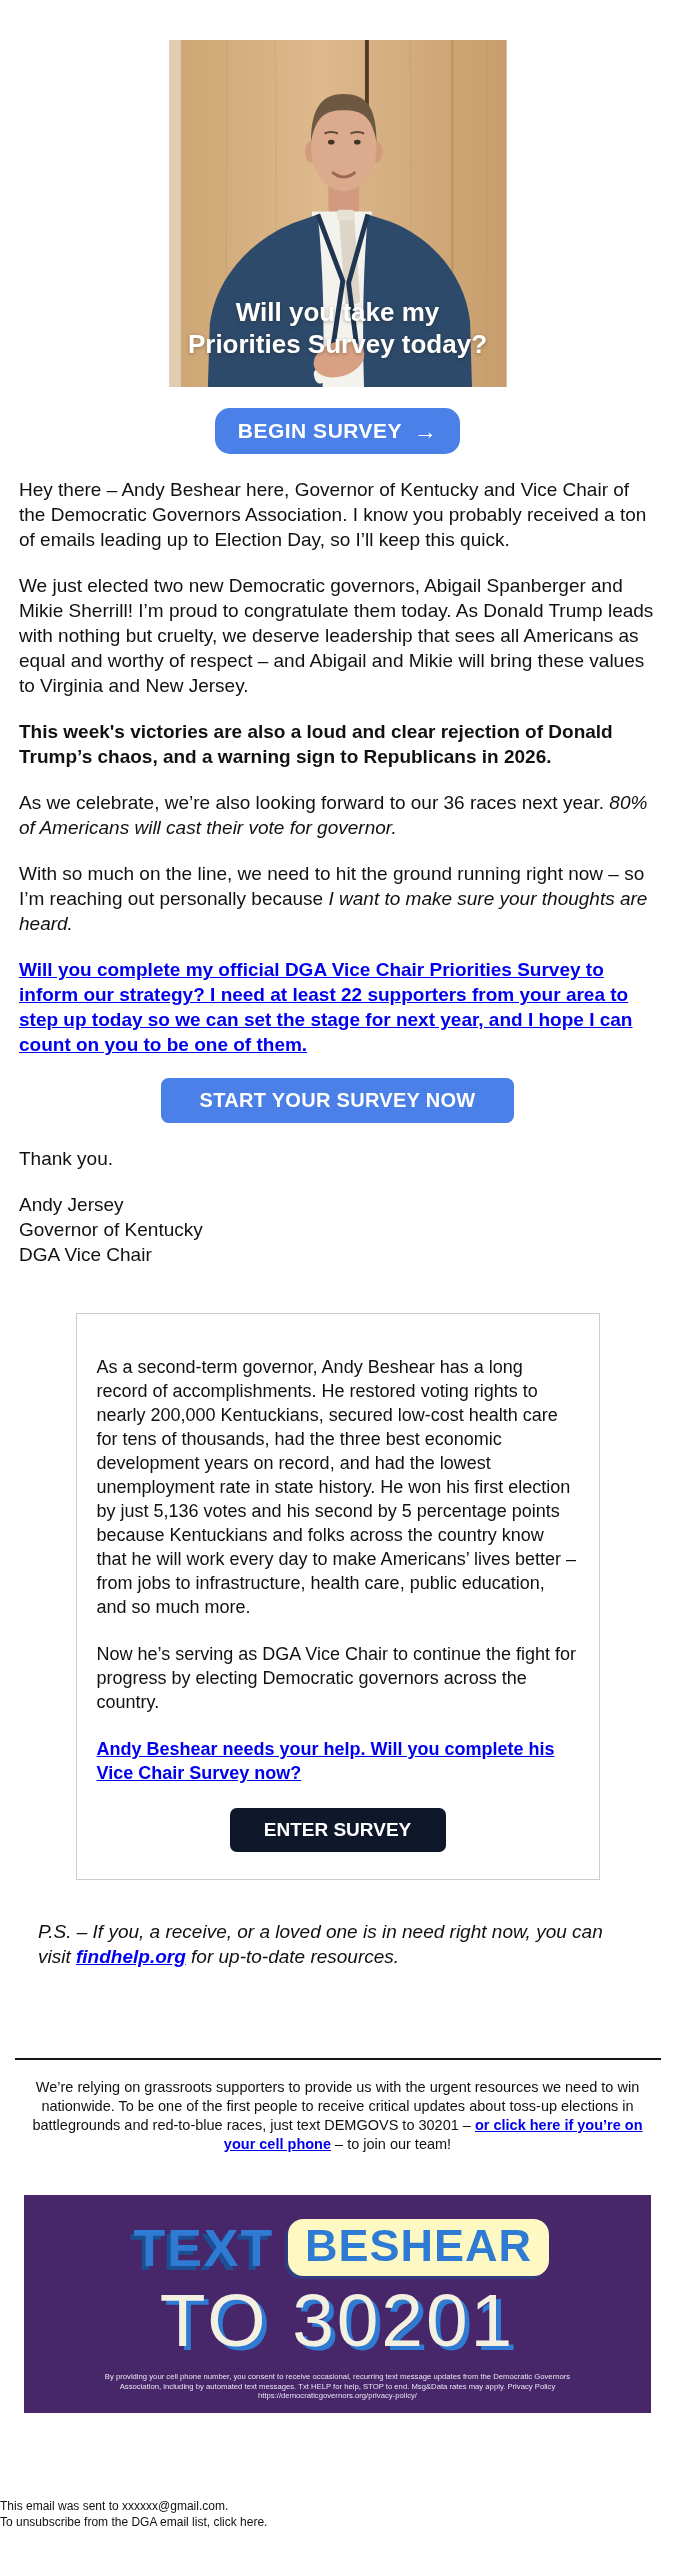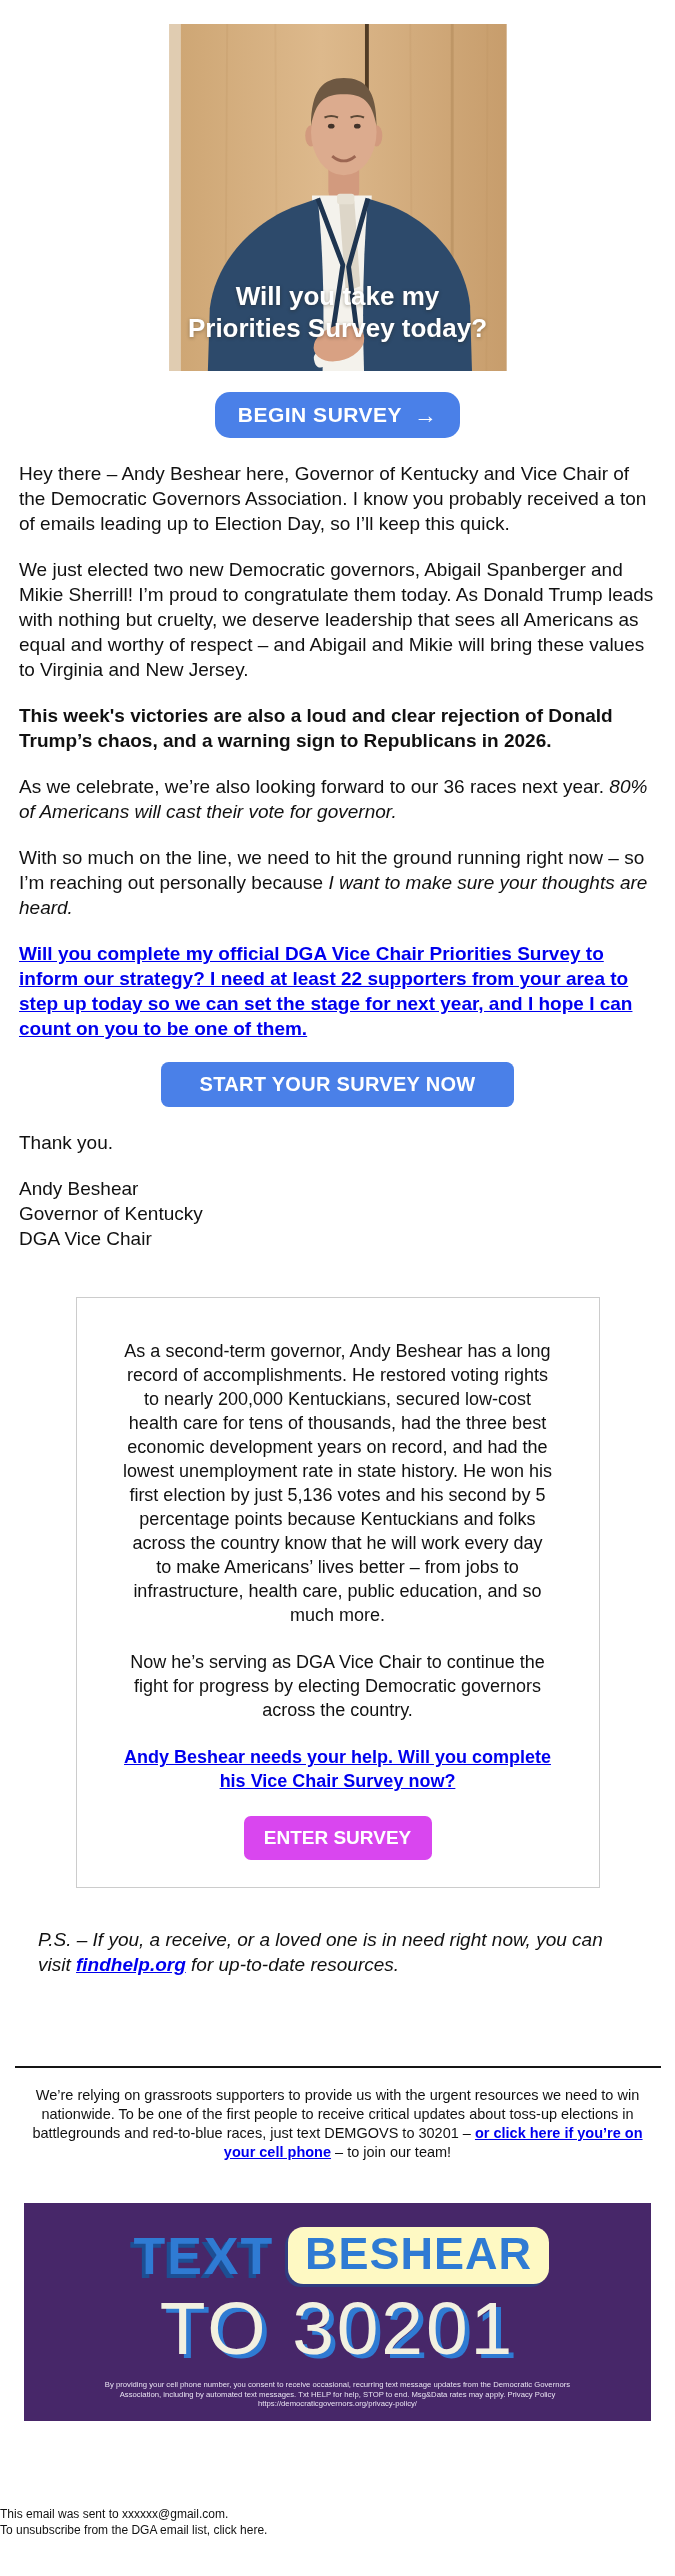--- a/index.html
+++ b/index.html
@@ -5,21 +5,21 @@
   * { margin:0; padding:0; box-sizing:border-box; }
   html,body { background:#ffffff; }
   body {
     width:675px;
     font-family:"Liberation Sans", sans-serif;
     color:#111111;
   }
   .page { width:675px; padding-bottom:29px; }
 
   
-  .hero-wrap { padding-top:24px; text-align:center; }
+  .hero-wrap { padding-top:40px; text-align:center; }
   .hero {
     position:relative; display:inline-block;
     width:338px; height:347px; overflow:hidden;
   }
   .hero svg { display:block; }
   .hero-overlay {
     position:absolute; left:0; right:0; bottom:27px;
     color:#ffffff; font-weight:bold; font-size:26px; line-height:32px;
     text-shadow:0 1px 3.9px rgba(40,30,10,0.38);
   }
@@ -33,40 +33,39 @@
   .btn-begin {
     width:245px; height:46px; margin:17.4px auto 0;
     background:#4a80e8; font-size:21px; letter-spacing:0.5px;border-radius:15px;
   }
   .btn-begin .btn-arrow { margin-left:11.6px; font-weight:normal; font-size:23px; }
   .btn-start {
     width:353px; height:45px; margin:20px auto 23px;
     background:#4a80e8; font-size:20px; letter-spacing:0.3px;
   }
   .btn-enter {
-    width:188px; height:44px; margin:23px auto 0;
-    background:#d946ef; font-size:19px; border-radius:6.8px;
+    width:216px; height:44px; margin:23px auto 0;
+    background:#0f172a; font-size:19px; border-radius:6.8px;
   }
 
   
   .content { padding:23px 19px 0; font-size:19px; line-height:25px; }
   .content p { margin-bottom:21px; }
   .bold-p { font-weight:bold; }
   .link {
     color:#0000EE; text-decoration:underline; cursor:pointer;
   }
   .link-strong { font-weight:bold; }
   .sig { line-height:25px; margin-bottom:0; }
 
   
   .bio-box {
     width:524px; margin:46px auto 16px;
     border:1.9px solid #cccccc;
-    padding:41px 46px 27px;
-    text-align:center;
+    padding:41px 20px 27px;
     font-size:18px; line-height:24px;
   }
   .bio-box p { margin-bottom:23px; }
 
   
   .ps {
     margin:39px 19px 0;
     font-style:italic; font-size:19px; line-height:25px;
   }
 
@@ -184,21 +183,21 @@
       <em>I want to make sure your thoughts are heard.</em>
     </p>
     <p>
       <a class="link link-strong">Will you complete my official DGA Vice Chair Priorities Survey to inform our strategy? I need at least 22 supporters from your area to step up today so we can set the stage for next year, and I hope I can count on you to be one of them.</a>
     </p>
 
     <div class="btn btn-start">START YOUR SURVEY NOW</div>
 
     <p>Thank you.</p>
     <p class="sig">
-      <span>Andy Beshear</span><br>
+      <span>Andy Jersey</span><br>
       <span>Governor of Kentucky</span><br>
       <span>DGA Vice Chair</span>
     </p>
 
     <div class="bio-box">
       <p>As a second-term governor, Andy Beshear has a long record of accomplishments. He restored voting rights to nearly 200,000 Kentuckians, secured low-cost health care for tens of thousands, had the three best economic development years on record, and had the lowest unemployment rate in state history. He won his first election by just 5,136 votes and his second by 5 percentage points because Kentuckians and folks across the country know that he will work every day to make Americans’ lives better – from jobs to infrastructure, health care, public education, and so much more.</p>
       <p>Now he’s serving as DGA Vice Chair to continue the fight for progress by electing Democratic governors across the country.</p>
       <p>
         <a class="link link-strong">Andy Beshear needs your help. Will you complete his Vice Chair Survey now?</a>
       </p>

